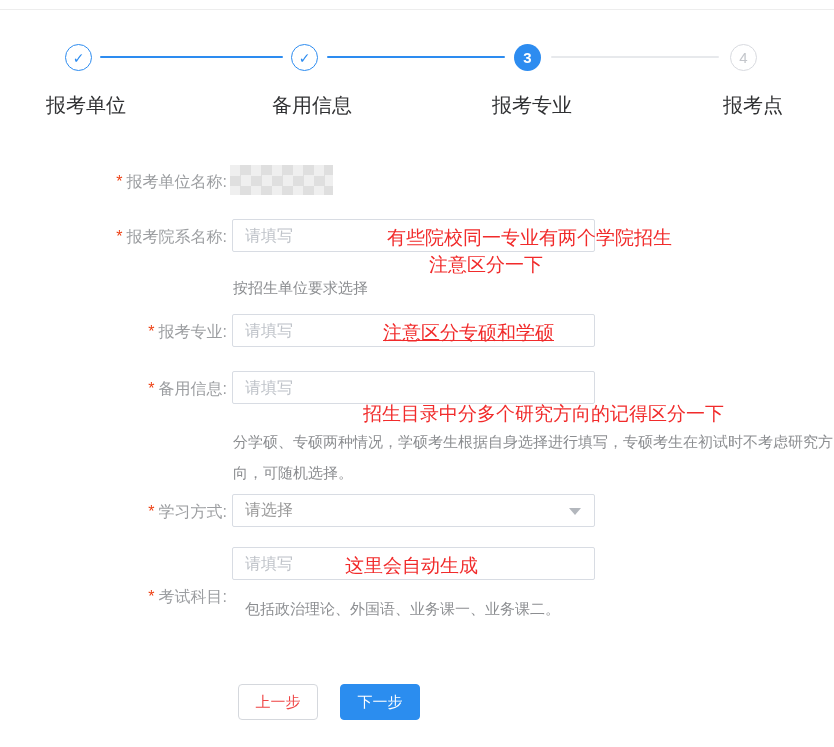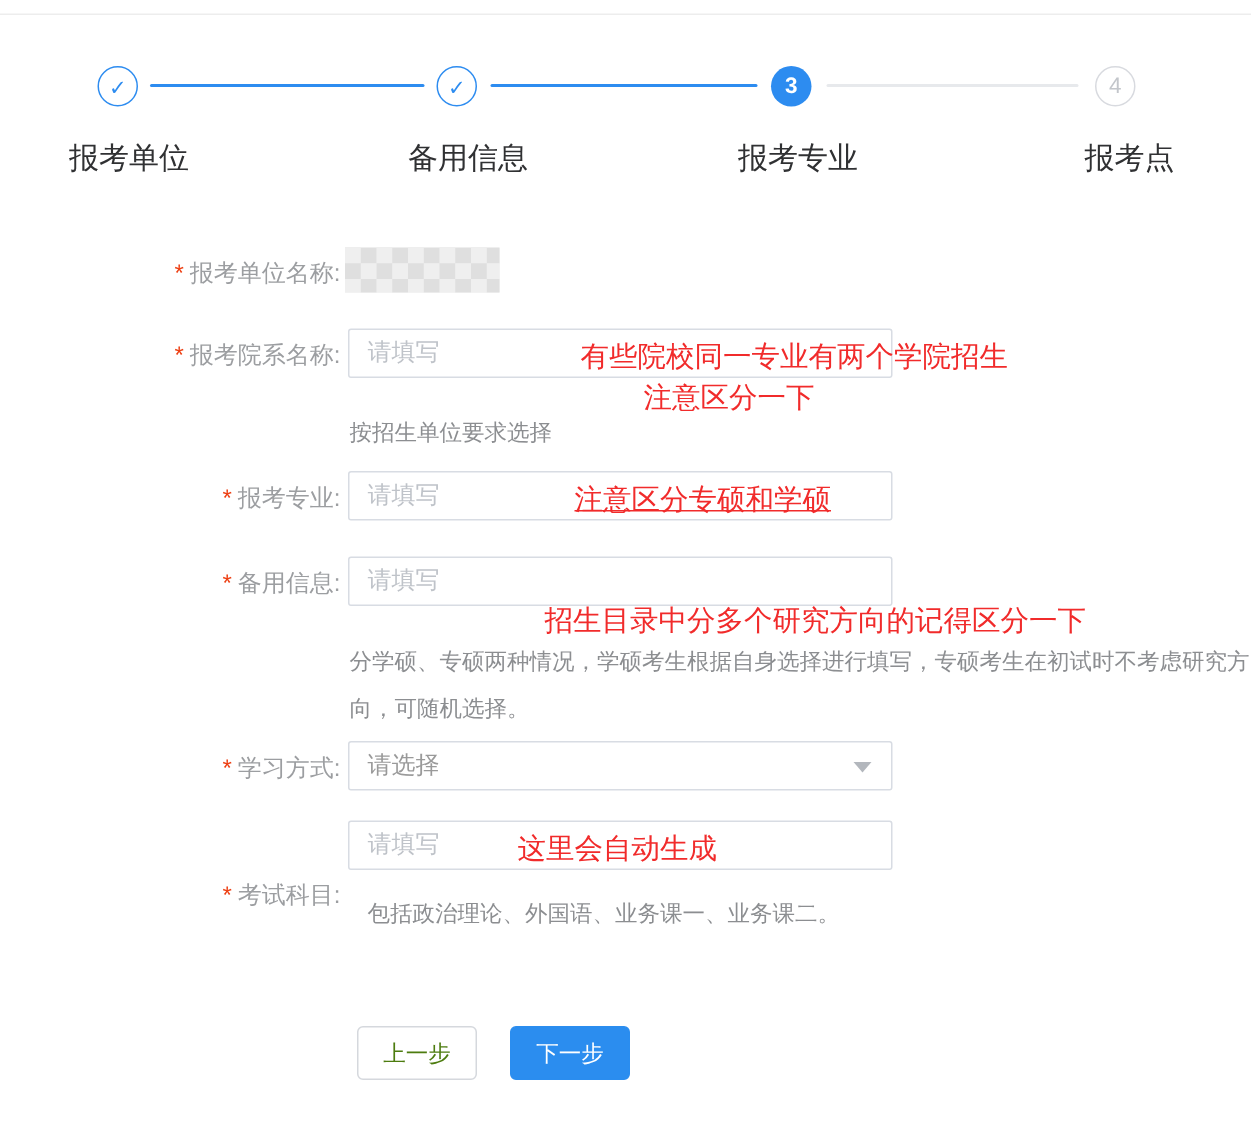--- a/index.html
+++ b/index.html
@@ -64,21 +64,21 @@
   .helper { position: absolute; left: 233px; font-size: 15px; color: #8c8e91; white-space: nowrap; }
   .helper.wrap { white-space: normal; width: 604px; line-height: 31px; }
   .annotation { position: absolute; font-size: 19px; color: #f12b2b; white-space: nowrap; }
 
   
   .btn {
     position: absolute; top: 684px; width: 80px; height: 36px;
     border-radius: 4px; font-size: 15px; font-family: inherit; cursor: pointer;
     display: flex; align-items: center; justify-content: center;
   }
-  .btn-prev { left: 238px; background: #fff; border: 1px solid #d5d8dd; color: #4d7c0f; }
+  .btn-prev { left: 238px; background: #fff; border: 1px solid #d5d8dd; color: #ef4444; }
   .btn-next { left: 340px; background: #2b8def; border: 1px solid #2b8def; color: #ffffff; }
 </style>
 </head>
 <body>
 
 <div class="page">
   <div class="top-hairline"></div>
 
   <div>
     <div class="step-line blue" style="left:100px;width:183px;"></div>

